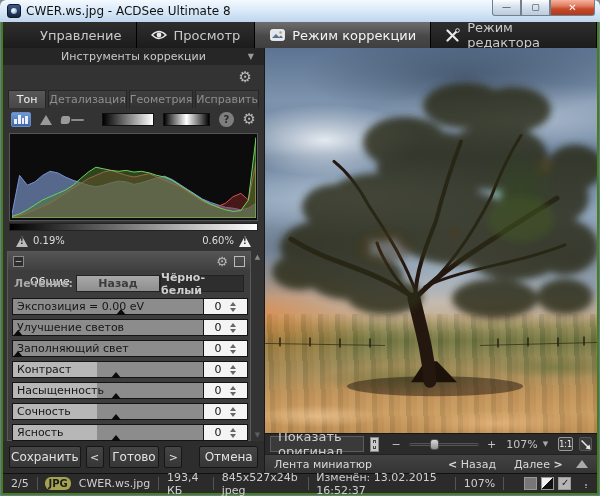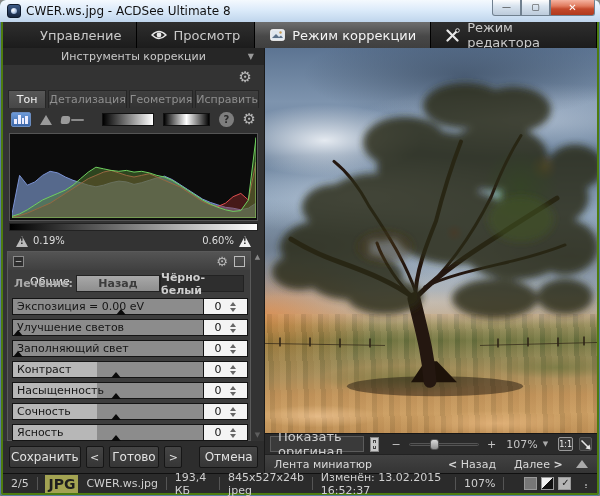--- a/index.html
+++ b/index.html
@@ -146,21 +146,21 @@
   
   .filmbar{height:19px;background:linear-gradient(#424242,#343434);border-top:1px solid #222;
     display:flex;align-items:center;padding:0 9px;font-size:11px;color:#d8d8d8;gap:6px;flex:0 0 auto;}
   .filmbar .nav{display:flex;gap:18px;margin-left:70px;}
   .filmbar b{font-weight:bold;}
   .filmbar .uparrow{margin-left:auto;width:0;height:0;border:6px solid transparent;border-bottom:8px solid #aaa;position:relative;top:-3px;}
   
   .statusbar{height:20px;background:#2b2b2b;border-top:1px solid #101010;display:flex;align-items:center;
     padding:0 8px;font-size:11px;color:#cfcfcf;gap:8px;flex:0 0 auto;margin:0 3px;}
   .sep{width:1px;height:13px;background:#555;}
-  .jpgbadge{background:#a3a352;color:#1e1e1e;font-size:14px;font-weight:bold;padding:1px 3px;border-radius:0;}
+  .jpgbadge{background:#a3a352;color:#1e1e1e;font-size:10px;font-weight:bold;padding:1px 3px;border-radius:6px;}
   .sticons{display:flex;gap:4px;margin-left:4px;}
   .stic{width:13px;height:13px;border:1px solid #999;}
   .stic.fill{background:#777;}
   .stic.split{background:linear-gradient(135deg,#f0f0f0 50%,#111 50%);}
   .stic.check{background:#b5b5b5;position:relative;}
   .stic.check::after{content:"✓";position:absolute;left:2px;top:-1px;font-size:10px;color:#222;}
   .grip{width:8px;height:8px;margin-left:4px;background:
     radial-gradient(circle 1px at 7px 1px,#888 1px,transparent 1.5px),
     radial-gradient(circle 1px at 7px 5px,#888 1px,transparent 1.5px),
     radial-gradient(circle 1px at 3px 5px,#888 1px,transparent 1.5px),

